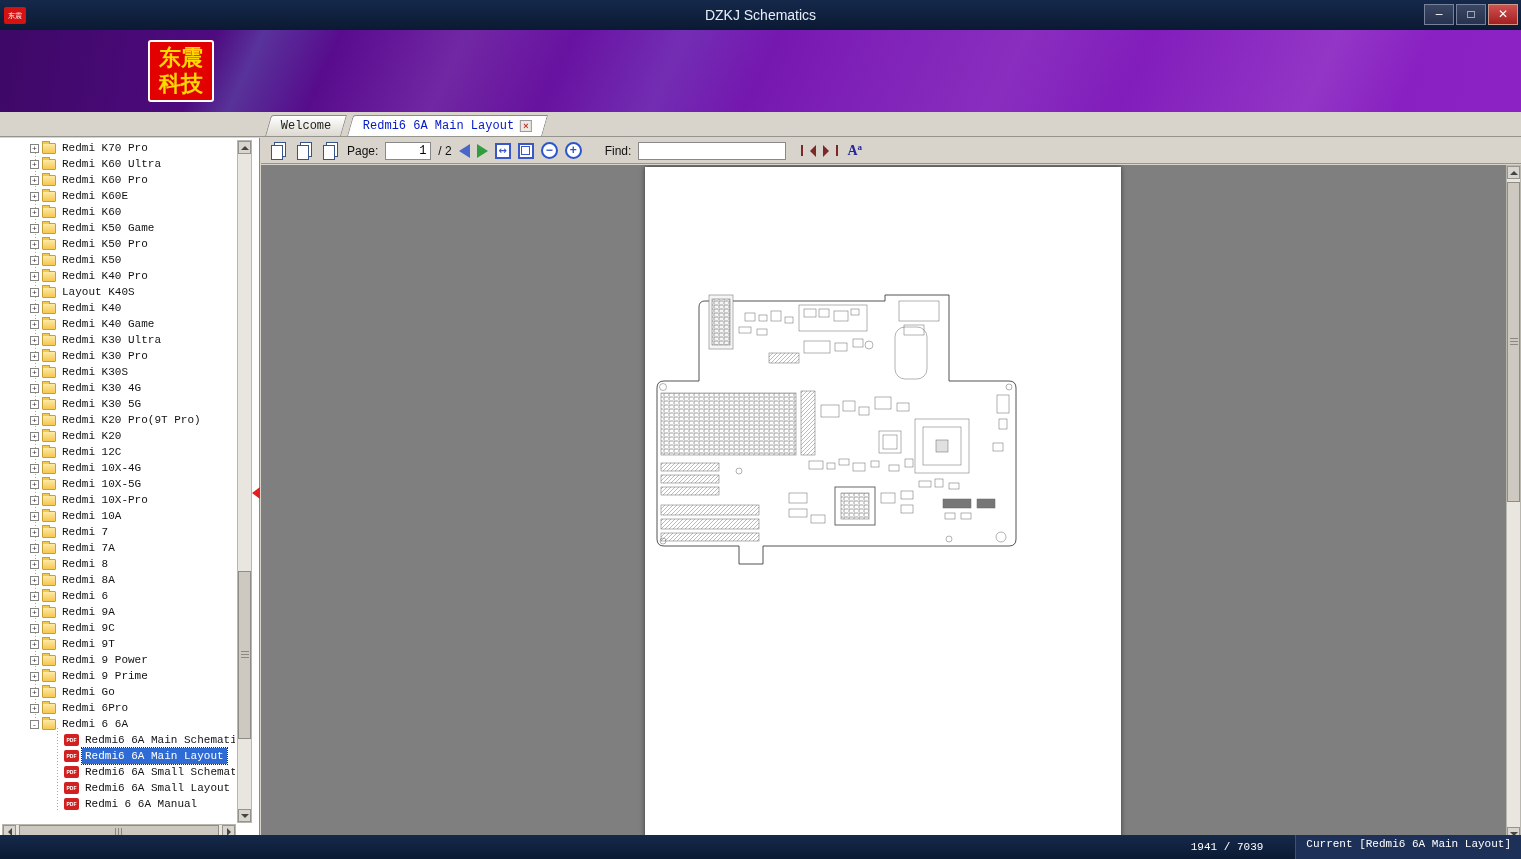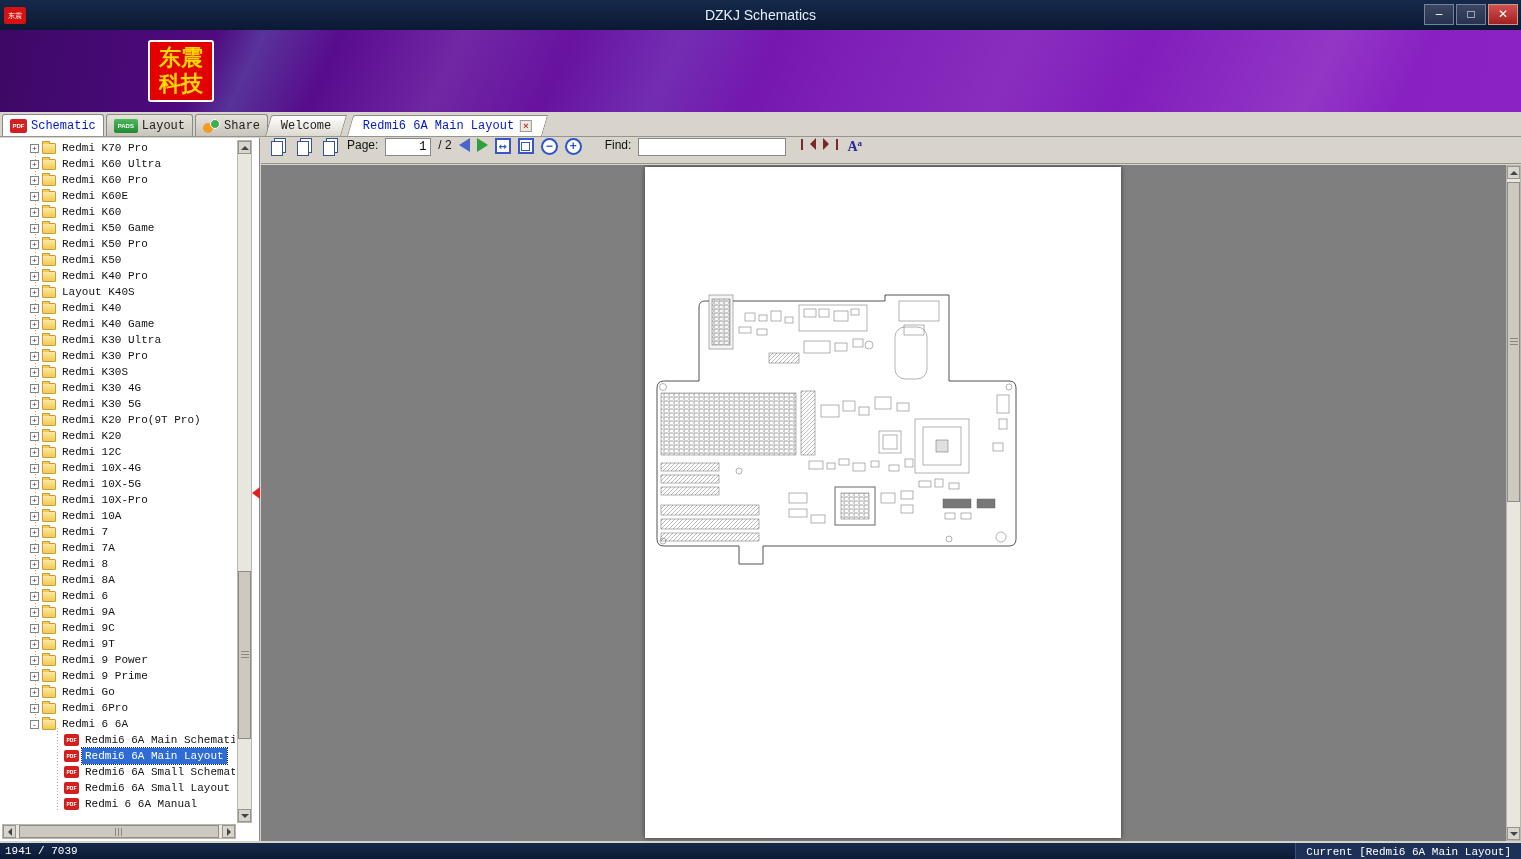--- a/index.html
+++ b/index.html
@@ -69,21 +69,21 @@
   .sb-left { left:0; top:0; } .sb-left i { border-right-color:#444; margin-left:-4px; }
   .sb-right { right:0; top:0; } .sb-right i { border-left-color:#444; margin-right:-4px; }
   .sb-thumb { position:absolute; background:#cdc9c0; border:1px solid #8e8c85; display:flex; align-items:center; justify-content:center; }
   .grip-h { width:8px; height:8px; background:repeating-linear-gradient(to bottom,#8a8880 0 1px,transparent 1px 3px); }
   .grip-v { width:8px; height:8px; background:repeating-linear-gradient(to right,#8a8880 0 1px,transparent 1px 3px); }
 
   .splitter-arrow { position:absolute; left:252px; top:487px; width:0; height:0; border-top:6px solid transparent; border-bottom:6px solid transparent; border-right:8px solid #e02020; }
 
   
   .rightpane { position:absolute; left:261px; top:138px; right:0; bottom:18px; }
-  .toolbar { position:absolute; top:0; left:0; right:0; height:26px; background:#d8d4cc; border-bottom:1px solid #96948e; display:flex; align-items:flex-start; padding-left:8px; gap:7px; font-size:12px; color:#111; }
+  .toolbar { position:absolute; top:0; left:0; right:0; height:26px; background:#d8d4cc; border-bottom:1px solid #96948e; display:flex; align-items:center; padding-left:8px; gap:7px; font-size:12px; color:#111; }
   .ic-doc { width:12px; height:15px; background:#fff; border:1px solid #37538c; box-shadow:3px -3px 0 -1px #fff, 3px -3px 0 0 #37538c; margin:3px 5px 0 2px; }
   .tb-input { height:18px; border:1px solid #898989; background:#fff; font:12px "Liberation Mono", monospace; padding:0 4px; }
   .page-input { width:46px; text-align:right; }
   .find-input { width:148px; }
   .tri-prev { width:0; height:0; border-top:7px solid transparent; border-bottom:7px solid transparent; border-right:11px solid #4a66c8; }
   .tri-next { width:0; height:0; border-top:7px solid transparent; border-bottom:7px solid transparent; border-left:11px solid #2f9e3f; }
   .ic-fit { width:16px; height:16px; border:2px solid #3a57c8; background:#fff; display:flex; align-items:center; justify-content:center; color:#3a57c8; }
   .ic-fitw::before { content:"↔"; font:bold 10px "DejaVu Sans", sans-serif; }
   .ic-fitp::before { content:""; width:7px; height:7px; border:1px solid #3a57c8; }
   .ic-zoom { width:17px; height:17px; border-radius:50%; border:2px solid #2d55c8; background:#fff; color:#2d55c8; font:bold 12px/12px "Liberation Sans", sans-serif; text-align:center; }
@@ -95,21 +95,21 @@
   .ic-font { margin-left:2px; color:#26269a; }
   .ic-font::before { content:"A"; font:bold 14px "Liberation Serif", serif; }
   .ic-font::after { content:"a"; font:bold 9px "Liberation Serif", serif; vertical-align:5px; color:#26269a; }
 
   
   .viewer { position:absolute; top:27px; left:0; right:0; bottom:0; background:#7f7f7f; overflow:hidden; }
   .page { position:absolute; left:384px; top:2px; width:476px; height:671px; background:#fff; box-shadow:0 0 5px rgba(0,0,0,.55); }
   .pcb { position:absolute; left:4px; top:126px; }
 
   
-  .statusbar { position:absolute; left:0; right:0; bottom:0; height:16px; background:linear-gradient(#15294a,#0b1a33); color:#fff; display:flex; justify-content:space-between; align-items:center; font:11px "Liberation Mono", monospace; }
+  .statusbar { position:absolute; left:0; right:0; bottom:0; height:24px; background:linear-gradient(#15294a,#0b1a33); color:#fff; display:flex; justify-content:flex-end; align-items:center; font:11px "Liberation Mono", monospace;gap:32px; }
   .statusbar .left { padding-left:5px; }
   .statusbar .right { background:#1d3057; padding:0 10px; height:100%; line-height:18px; border-left:1px solid #3a5080; }
 </style>
 </head>
 <body>
 
 <div class="app">
 
   <div class="titlebar">
     <div class="title-icon">东震</div>
@@ -122,34 +122,20 @@
   </div>
 
   <div class="banner">
     <div class="logo">
       <span>东震</span>
       <span>科技</span>
     </div>
   </div>
 
   <div class="tabbar">
-    <div class="main-tabs">
-      <div class="tab active">
-        <span class="ic-pdf"></span>
-        <span>Schematic</span>
-      </div>
-      <div class="tab">
-        <span class="ic-pads"></span>
-        <span>Layout</span>
-      </div>
-      <div class="tab">
-        <span class="ic-share"></span>
-        <span>Share</span>
-      </div>
-    </div>
     <div class="doc-tabs">
       <div class="doctab">
         <span>Welcome</span>
       </div>
       <div class="doctab active">
         <span>Redmi6 6A Main Layout</span>
         <span class="tab-close"></span>
       </div>
     </div>
   </div>

